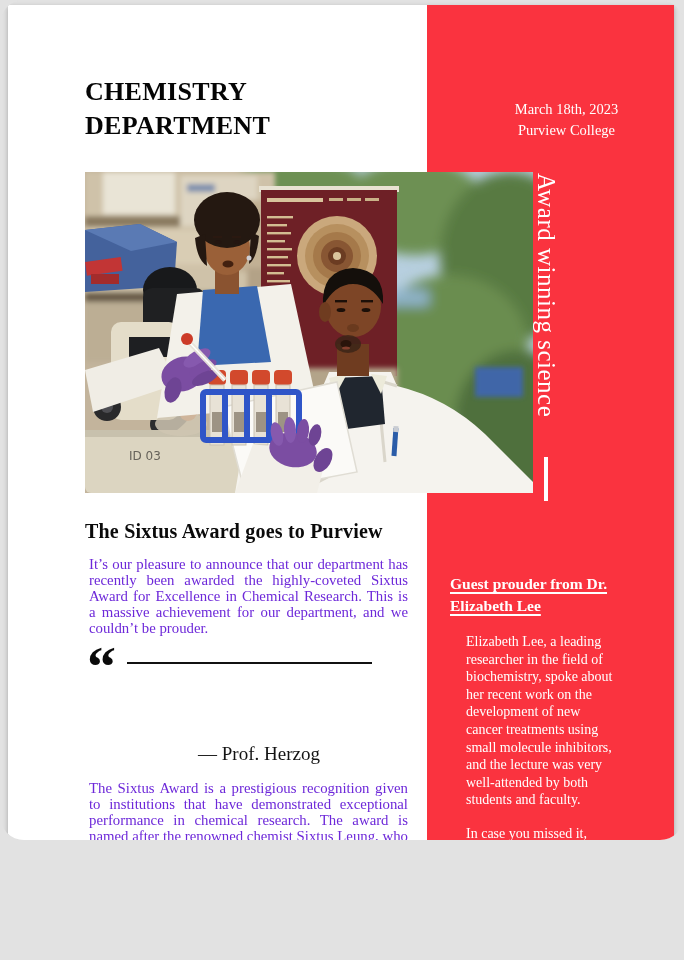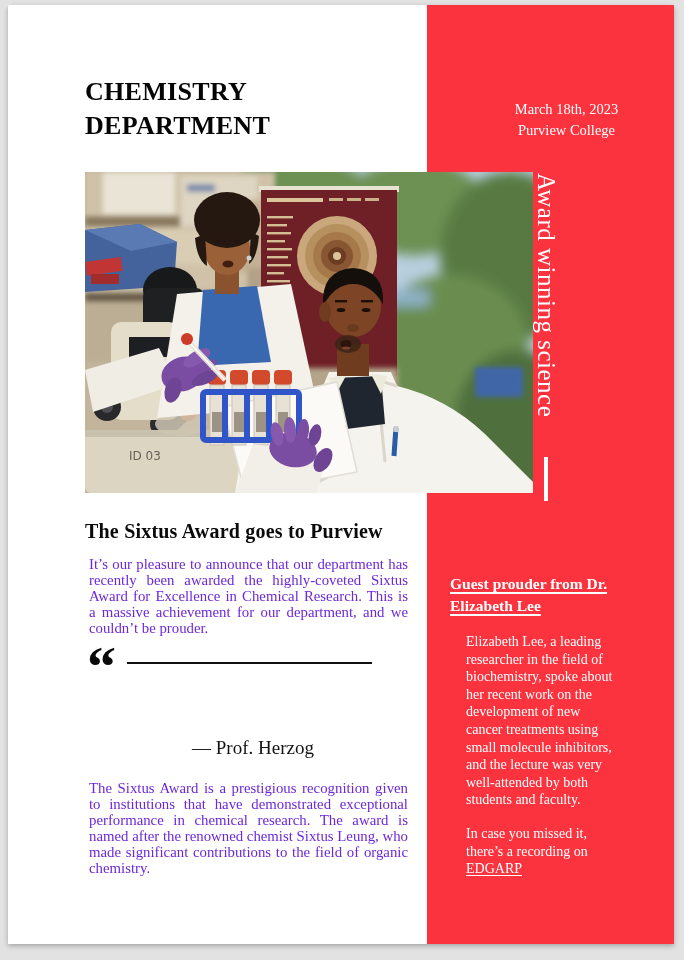--- a/index.html
+++ b/index.html
@@ -1,18 +1,18 @@
 <!DOCTYPE html>
 <html lang="en"><head>
 <meta charset="utf-8">
 <style>
   html,body { margin:0; padding:0; background:#e2e2e2; }
   * { box-sizing:border-box; }
   .canvas {
-    position:relative; width:684px; height:960px; overflow:hidden;
+    position:relative; width:684px; height:840px; overflow:hidden;
     background:#e2e2e2;
     font-family:"Liberation Serif","DejaVu Serif",serif;
     border-radius:24px;
   }
   .page {
     position:absolute; left:8px; top:5px; width:666px; height:939px;
     background:#ffffff; box-shadow:0 2px 5px rgba(0,0,0,.28);
   }
   .red-sidebar {
     position:absolute; left:419px; top:0; width:247px; height:939px;
@@ -60,21 +60,21 @@
     position:absolute; left:2px; top:-2px; font-size:58px; line-height:58px;
     font-weight:700; color:#0a0a0a;
   }
   .qline { position:absolute; left:42px; top:22px; width:245px; border-top:2px solid #111; }
   .qtext {
     position:absolute; left:26px; top:42px; width:262px; margin:0;
     font-size:19px; line-height:22px; text-align:justify; text-align-last:center;
     color:#141414;
   }
   .qattr {
-    position:absolute; left:26px; top:86px; width:262px; margin:11px;
+    position:absolute; left:26px; top:86px; width:262px; margin:17px;
     font-size:19px; line-height:22px; text-align:center; color:#141414;
   }
   
   .guest { position:absolute; left:442px; top:568px; width:184px; color:#ffffff; }
   .guest h3 {
     margin:0 0 6px 0; font-size:15.5px; line-height:22px; font-weight:700;
     text-decoration:underline; text-underline-offset:3px;
     text-decoration-thickness:1.5px;
   }
   .guest p { margin:16px; font-size:14px; line-height:17.6px; }

